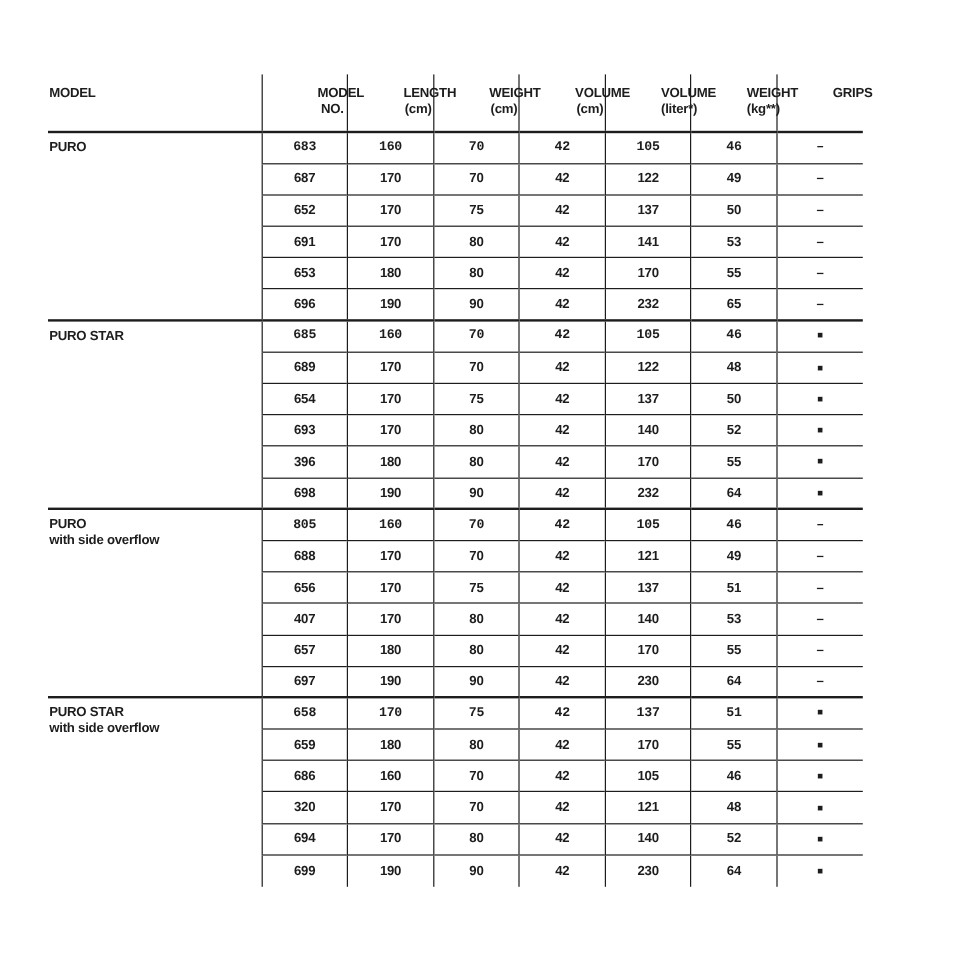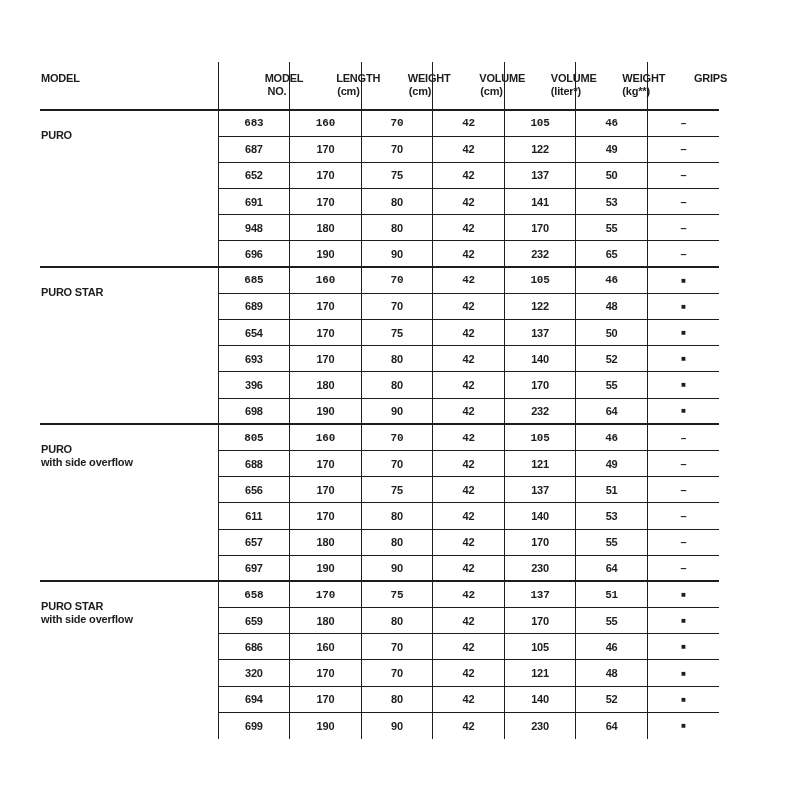--- a/index.html
+++ b/index.html
@@ -53,21 +53,21 @@
   }
   td.num-cell {
     border-left: 1px solid #1d1d1d;
     border-top: 1px solid #1d1d1d;
   }
   tr.group-first td.num-cell { border-top: 2px solid #1d1d1d; font-family: Liberation Mono, monospace; }
   td.model-cell {
     border-top: 2px solid #1d1d1d;
     text-align: left;
     vertical-align: top;
-    padding: 18px 4px 0 1px;
+    padding: 6px 4px 0 1px;
     line-height: 13px;
   }
   td.grips-cell.grips-yes { font-size: 8px; }
   td.grips-cell.grips-none { font-size: 11px; }
 </style>
 </head>
 <body>
 
 <div class="page">
   <div class="table-wrap">
@@ -149,21 +149,21 @@
           <tr>
             <td class="num-cell">691</td>
             <td class="num-cell">170</td>
             <td class="num-cell">80</td>
             <td class="num-cell">42</td>
             <td class="num-cell">141</td>
             <td class="num-cell">53</td>
             <td class="num-cell grips-cell grips-none">–</td>
           </tr>
           <tr>
-            <td class="num-cell">948</td>
+            <td class="num-cell">653</td>
             <td class="num-cell">180</td>
             <td class="num-cell">80</td>
             <td class="num-cell">42</td>
             <td class="num-cell">170</td>
             <td class="num-cell">55</td>
             <td class="num-cell grips-cell grips-none">–</td>
           </tr>
           <tr>
             <td class="num-cell">696</td>
             <td class="num-cell">190</td>
@@ -255,21 +255,21 @@
           <tr>
             <td class="num-cell">656</td>
             <td class="num-cell">170</td>
             <td class="num-cell">75</td>
             <td class="num-cell">42</td>
             <td class="num-cell">137</td>
             <td class="num-cell">51</td>
             <td class="num-cell grips-cell grips-none">–</td>
           </tr>
           <tr>
-            <td class="num-cell">611</td>
+            <td class="num-cell">407</td>
             <td class="num-cell">170</td>
             <td class="num-cell">80</td>
             <td class="num-cell">42</td>
             <td class="num-cell">140</td>
             <td class="num-cell">53</td>
             <td class="num-cell grips-cell grips-none">–</td>
           </tr>
           <tr>
             <td class="num-cell">657</td>
             <td class="num-cell">180</td>

